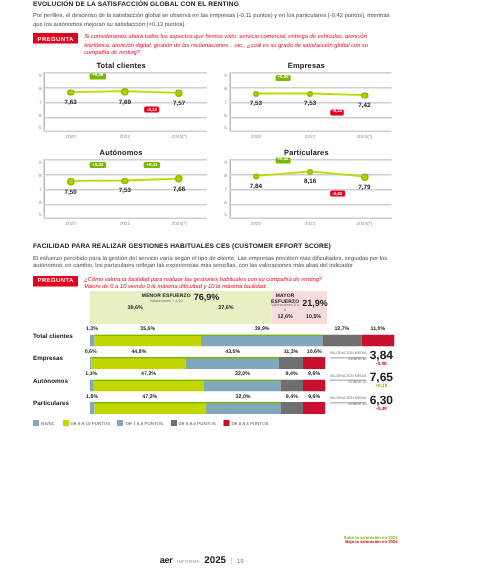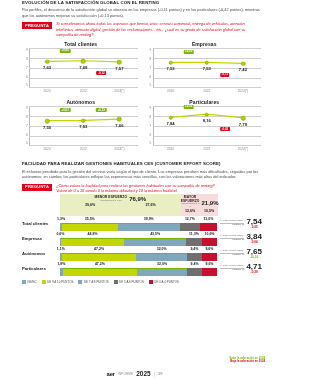--- a/index.html
+++ b/index.html
@@ -342,30 +342,20 @@
               <span class="row-pct" style="left: 94.5219%;">11,0%</span>
             </div>
             <div class="bar">
               <div class="seg" style="width: 1.29482%; background: rgb(127, 168, 189);"></div>
               <div class="seg" style="width: 35.3586%; background: rgb(196, 214, 0); border-top: 1px solid rgb(122, 184, 0);"></div>
               <div class="seg" style="width: 39.741%; background: rgb(127, 168, 189); border-top: 1px solid rgb(122, 184, 0);"></div>
               <div class="seg" style="width: 12.6494%; background: rgb(111, 111, 111);"></div>
               <div class="seg" style="width: 10.9562%; background: rgb(200, 16, 46);"></div>
             </div>
           </div>
-          <div class="row-score">
-            <div>
-              <div class="score-note">VALORACIÓN MEDIA</div>
-              <div class="score-note2">SOBRE 10</div>
-            </div>
-            <div>
-              <div class="score-val">7,54</div>
-              <div class="score-delta down">-0,05</div>
-            </div>
-          </div>
         </div>
         <div class="ces-row">
           <div class="row-label">Empresas</div>
           <div class="row-bar-wrap">
             <div class="row-pcts">
               <span class="row-pct" style="left: 0.270758%;">0,6%</span>
               <span class="row-pct" style="left: 20.7581%;">44,8%</span>
               <span class="row-pct" style="left: 60.6047%;">43,5%</span>
               <span class="row-pct" style="left: 85.3339%;">11,3%</span>
               <span class="row-pct" style="left: 95.2166%;">10,6%</span>
@@ -435,21 +425,21 @@
               <div class="seg" style="width: 9.4%; background: rgb(111, 111, 111);"></div>
               <div class="seg" style="width: 9.6%; background: rgb(200, 16, 46);"></div>
             </div>
           </div>
           <div class="row-score">
             <div>
               <div class="score-note">VALORACIÓN MEDIA</div>
               <div class="score-note2">SOBRE 10</div>
             </div>
             <div>
-              <div class="score-val">4,71</div>
+              <div class="score-val">6,30</div>
               <div class="score-delta down">-0,39</div>
             </div>
           </div>
         </div>
       </div>
 
     <div class="legend" id="ces-legend">
         <div class="lg">
           <span class="lg-sw" style="background: rgb(127, 168, 189);"></span>
           <span class="lg-tx">NS/NC</span>

